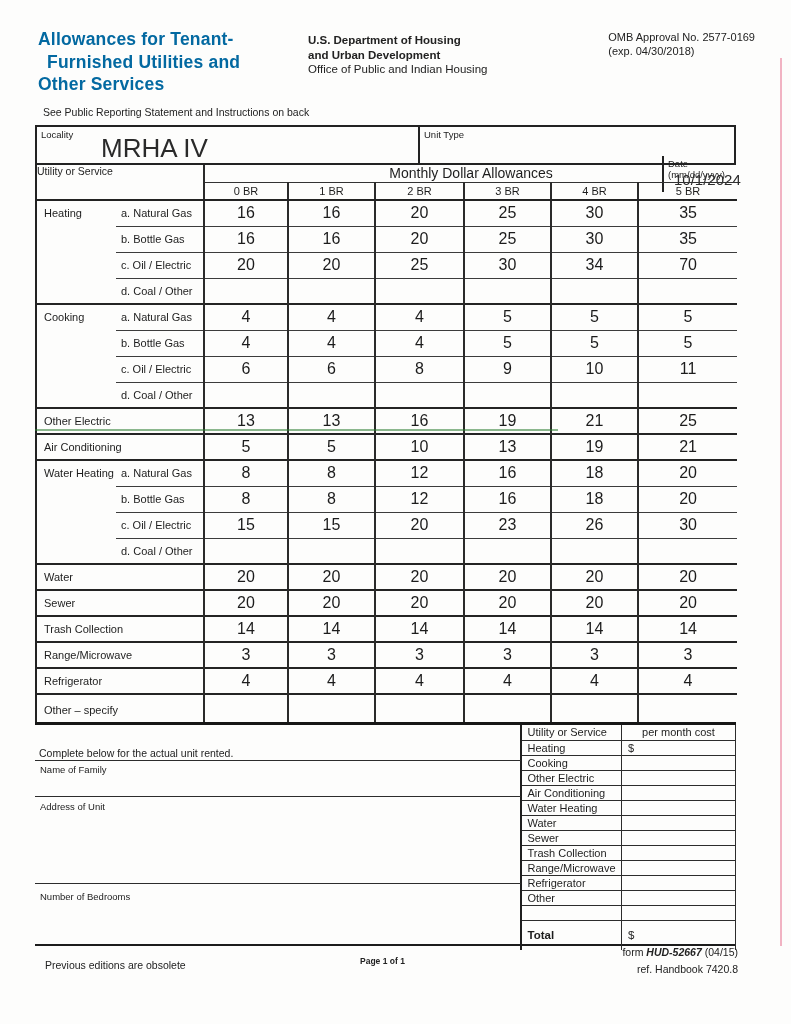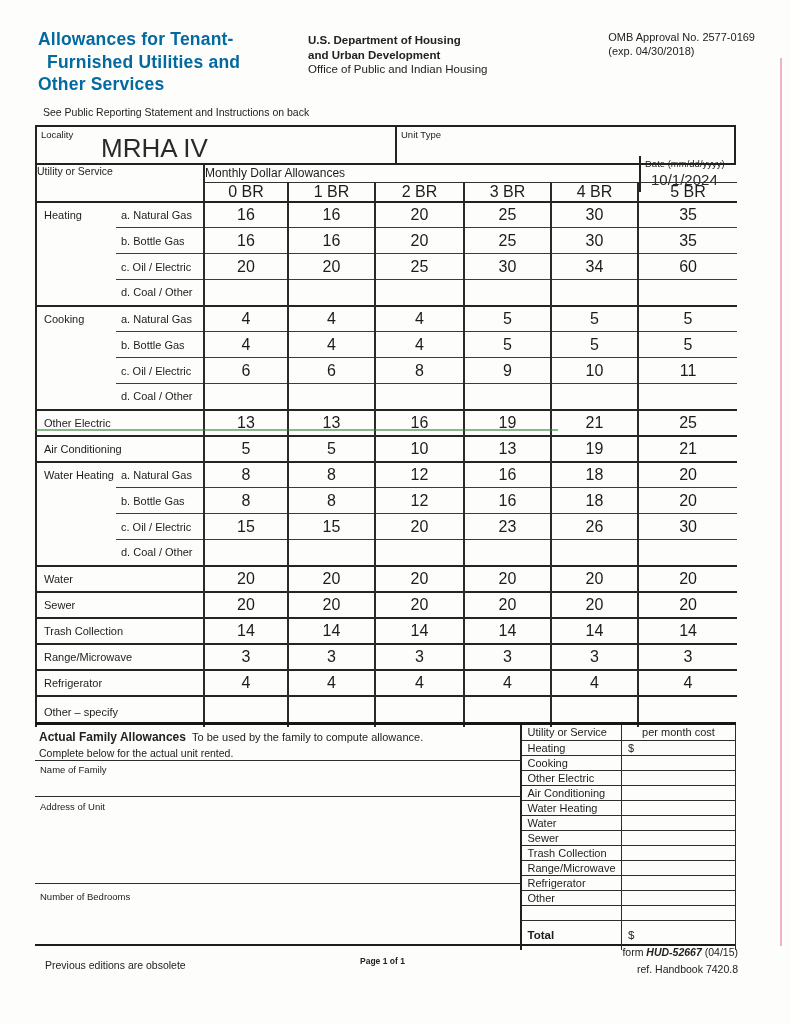--- a/index.html
+++ b/index.html
@@ -12,35 +12,35 @@
   .agency{position:absolute;left:308px;top:33px;font-size:11.5px;line-height:14.5px;color:#222;}
   .agency .b{font-weight:bold;}
   .omb{position:absolute;right:36px;top:30px;text-align:left;font-size:11px;line-height:14px;color:#222;}
   .note{position:absolute;left:43px;top:106px;font-size:10.5px;color:#222;}
 
   
   .meta-row{position:absolute;left:35px;top:125px;width:701px;height:40px;
             border:2px solid #222;box-sizing:border-box;display:flex;}
   .meta-cell{position:relative;box-sizing:border-box;height:100%;}
   .meta-cell + .meta-cell{border-left:2px solid #222;}
-  .m-loc{width:358px;} .m-unit{width:244px;} .m-date{flex:1;margin-top:29px;}
+  .m-loc{width:358px;} .m-unit{width:244px;margin-left:23px;} .m-date{flex:1;margin-top:29px;}
   .meta-label{position:absolute;left:4px;top:2px;font-size:9.5px;color:#222;}
   .loc-value{position:absolute;left:64px;top:6px;font-size:26px;color:#2a2a2a;}
   .unit-value{position:absolute;right:6px;top:10px;font-size:19.5px;color:#2a2a2a;white-space:nowrap;}
   .date-value{position:absolute;left:10px;top:15px;font-size:15px;color:#2a2a2a;}
 
   
   table.grid{position:absolute;left:35px;top:165px;width:701px;border-collapse:collapse;
              table-layout:fixed;border-left:2px solid #222;}
   .grid th,.grid td{padding:0;margin:0;box-sizing:border-box;font-weight:normal;}
   .corner{text-align:left;vertical-align:top;padding:2px 0 0 7px;font-size:10.5px;font-weight:bold;
           border-bottom:2px solid #222;}
-  .mda{font-size:12px;font-weight:bold;text-align:left;height:17px;
+  .mda{font-size:14px;font-weight:bold;text-align:center;height:17px;
        border-left:2px solid #2a2a2a;border-bottom:1.5px solid #333;}
-  .brh{font-size:16px;font-weight:bold;text-align:center;height:18px;
+  .brh{font-size:11px;font-weight:bold;text-align:center;height:18px;
        border-left:2px solid #2a2a2a;border-bottom:2px solid #222;}
   td.v{border-left:2px solid #2a2a2a;text-align:center;font-size:16px;color:#1c1c1c;height:26px;}
   td.cat{font-size:11px;vertical-align:top;padding:6px 0 0 7px;}
   td.sub{font-size:11px;padding-left:5px;}
   td.lab{font-size:11px;padding-left:7px;}
   tr.g > td{border-top:2px solid #242424;}
   tr.s > td{border-top:1.5px solid #3c3c3c;}
   tr.tall td{height:31px;}
 
   
@@ -159,21 +159,21 @@
           <td class="v">30</td>
           <td class="v">35</td>
     </tr>
     <tr class="s">
       <td class="sub">c.  Oil / Electric</td>
       <td class="v">20</td>
           <td class="v">20</td>
           <td class="v">25</td>
           <td class="v">30</td>
           <td class="v">34</td>
-          <td class="v">60</td>
+          <td class="v">70</td>
     </tr>
     <tr class="s">
       <td class="sub">d.  Coal / Other</td>
       <td class="v"></td>
           <td class="v"></td>
           <td class="v"></td>
           <td class="v"></td>
           <td class="v"></td>
           <td class="v"></td>
     </tr>
@@ -325,21 +325,20 @@
           <td class="v"></td>
           <td class="v"></td>
           <td class="v"></td>
           <td class="v"></td>
     </tr>
   </tbody>
     </table>
 
   <div class="bottom">
     <div class="b-left">
-      <div class="afa-line"><span class="b">Actual Family Allowances</span>&nbsp;&nbsp;<span>To be used by the family to compute allowance.</span></div>
       <div class="afa-line2">Complete below for the actual unit rented.</div>
       <div class="hline hl1"></div>
       <div class="flabel fl-name">Name of Family</div>
       <div class="hline hl2"></div>
       <div class="flabel fl-addr">Address of Unit</div>
       <div class="hline hl3"></div>
       <div class="flabel fl-bed">Number of Bedrooms</div>
     </div>
 
     <table class="mini">

